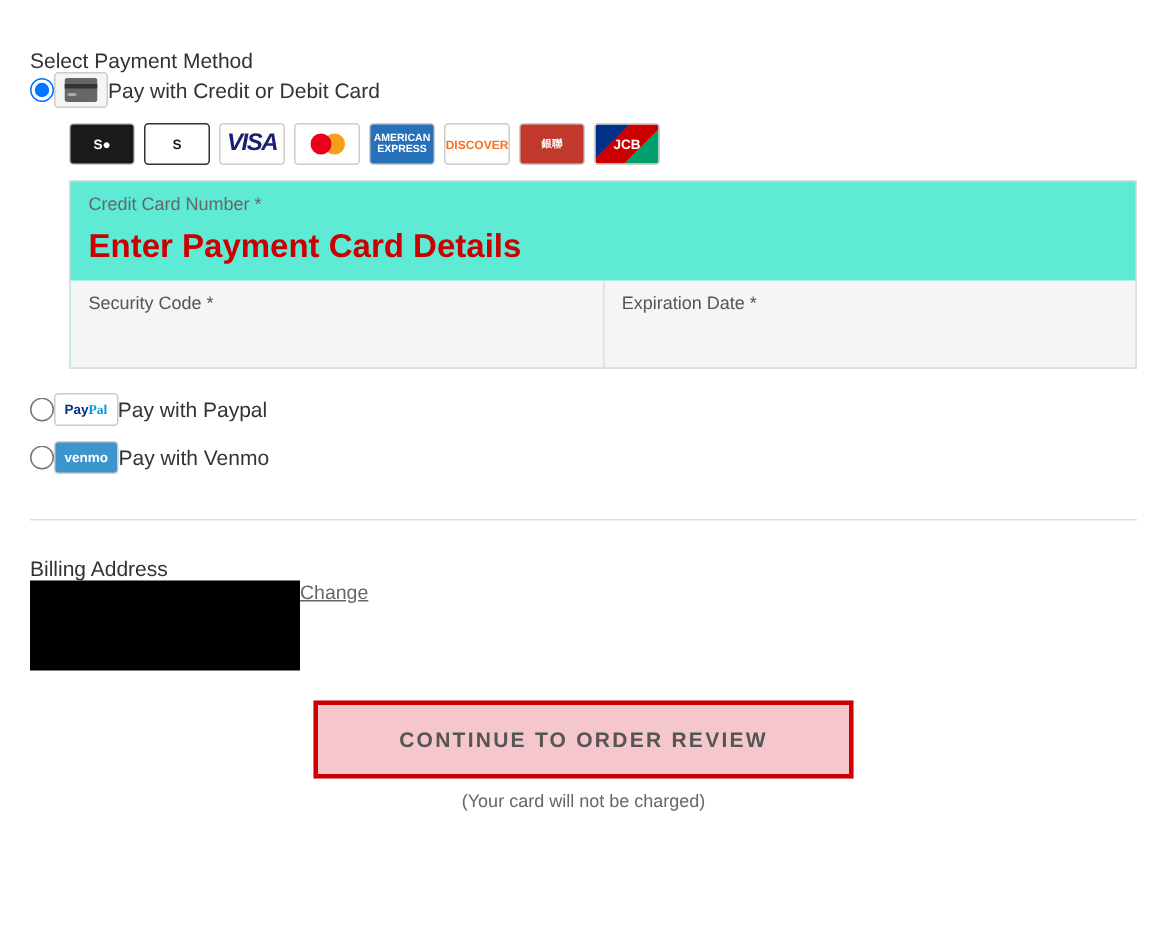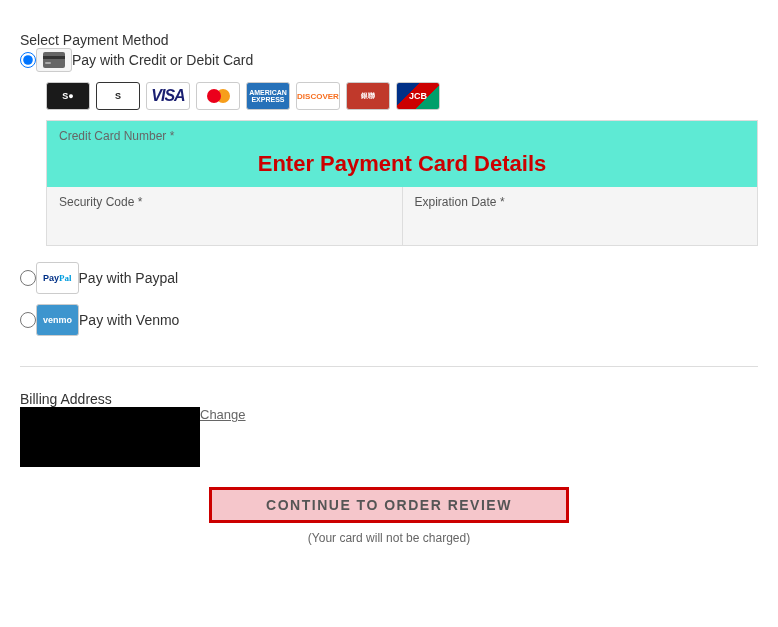--- a/index.html
+++ b/index.html
@@ -154,21 +154,20 @@
       font-size: 12px;
       color: #666;
       border-bottom: none;
     }
 
     .cc-form-title {
       padding: 4px 12px 10px;
       font-size: 22px;
       font-weight: bold;
       color: #cc0000;
-      text-align: center;
     }
 
     .cc-form-row {
       display: flex;
       gap: 0;
     }
 
     .cc-field {
       flex: 1;
       padding: 8px 12px;
@@ -199,21 +198,21 @@
 
     
     .other-payments {
       margin-top: 8px;
     }
 
     .payment-logo {
       display: inline-flex;
       align-items: center;
       justify-content: center;
-      height: 32px;
+      height: 22px;
       padding: 2px 6px;
       border: 1px solid #ccc;
       border-radius: 3px;
       font-size: 9px;
       font-weight: bold;
     }
 
     .logo-paypal {
       color: #003087;
       background: #fff;
@@ -281,21 +280,21 @@
       flex-direction: column;
       align-items: center;
       margin-top: 20px;
     }
 
     .continue-btn {
       display: flex;
       align-items: center;
       justify-content: center;
       width: 360px;
-      height: 36px;
+      height: 52px;
       background: #f5c6cb;
       border: 3px solid #cc0000;
       font-size: 14px;
       font-weight: bold;
       letter-spacing: 1.5px;
       color: #555;
       cursor: pointer;
       text-transform: uppercase;
     }
 

